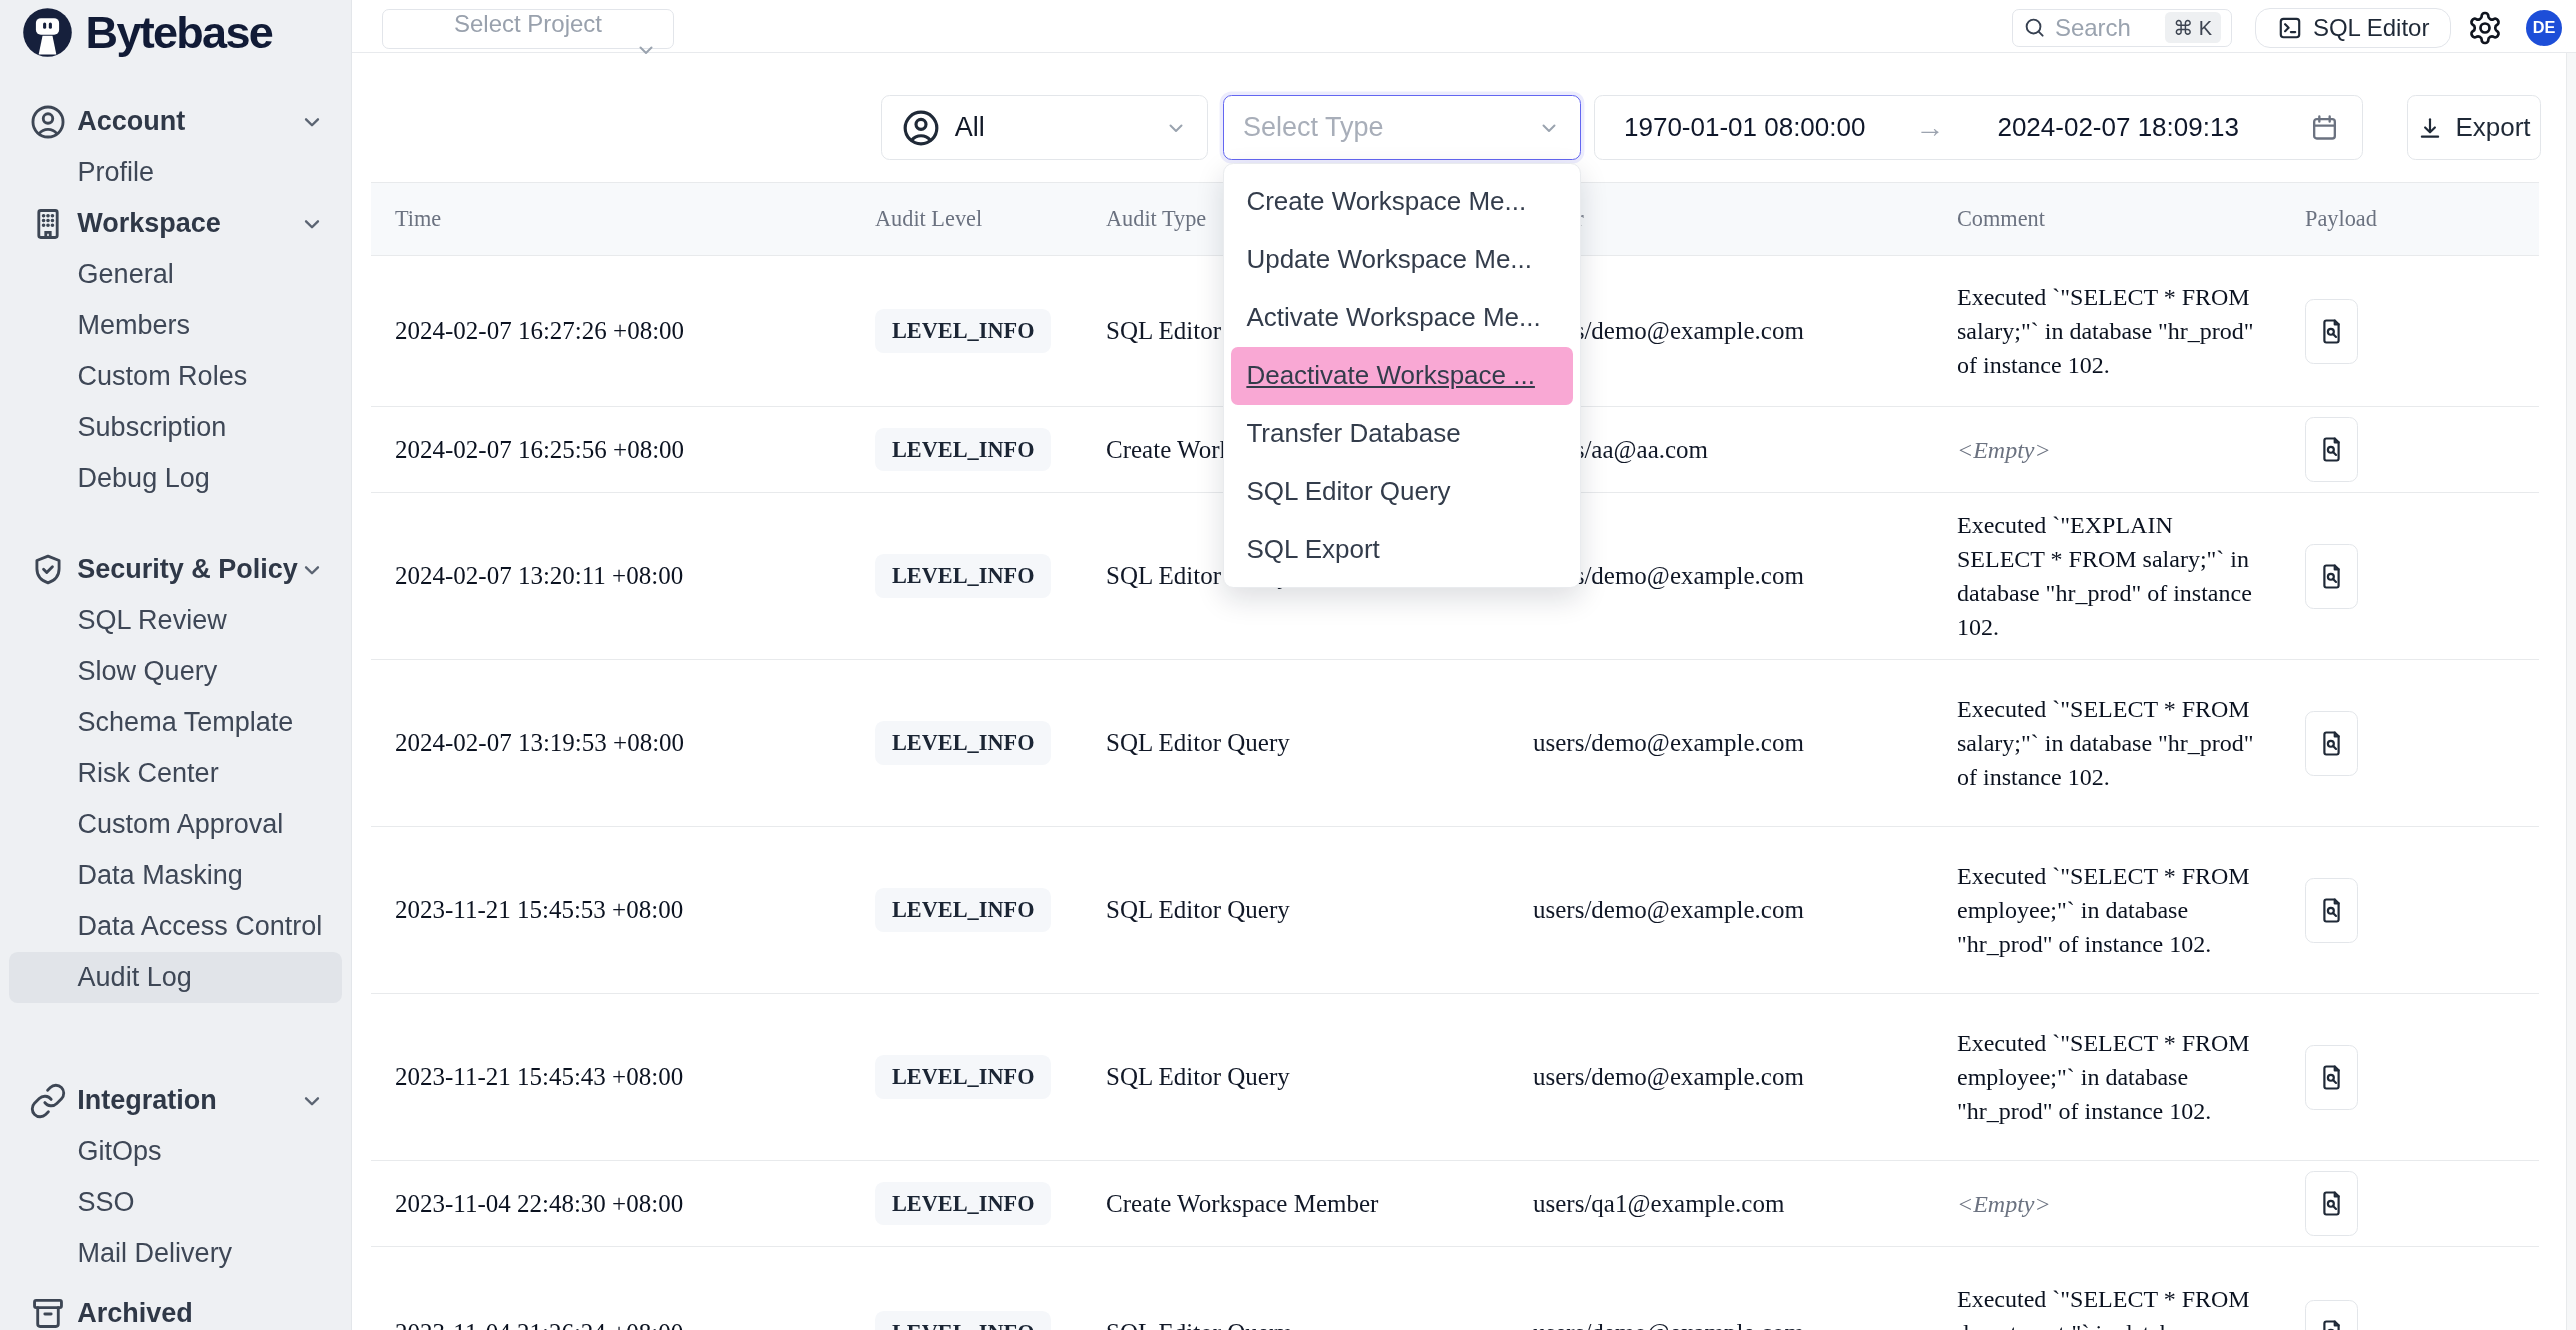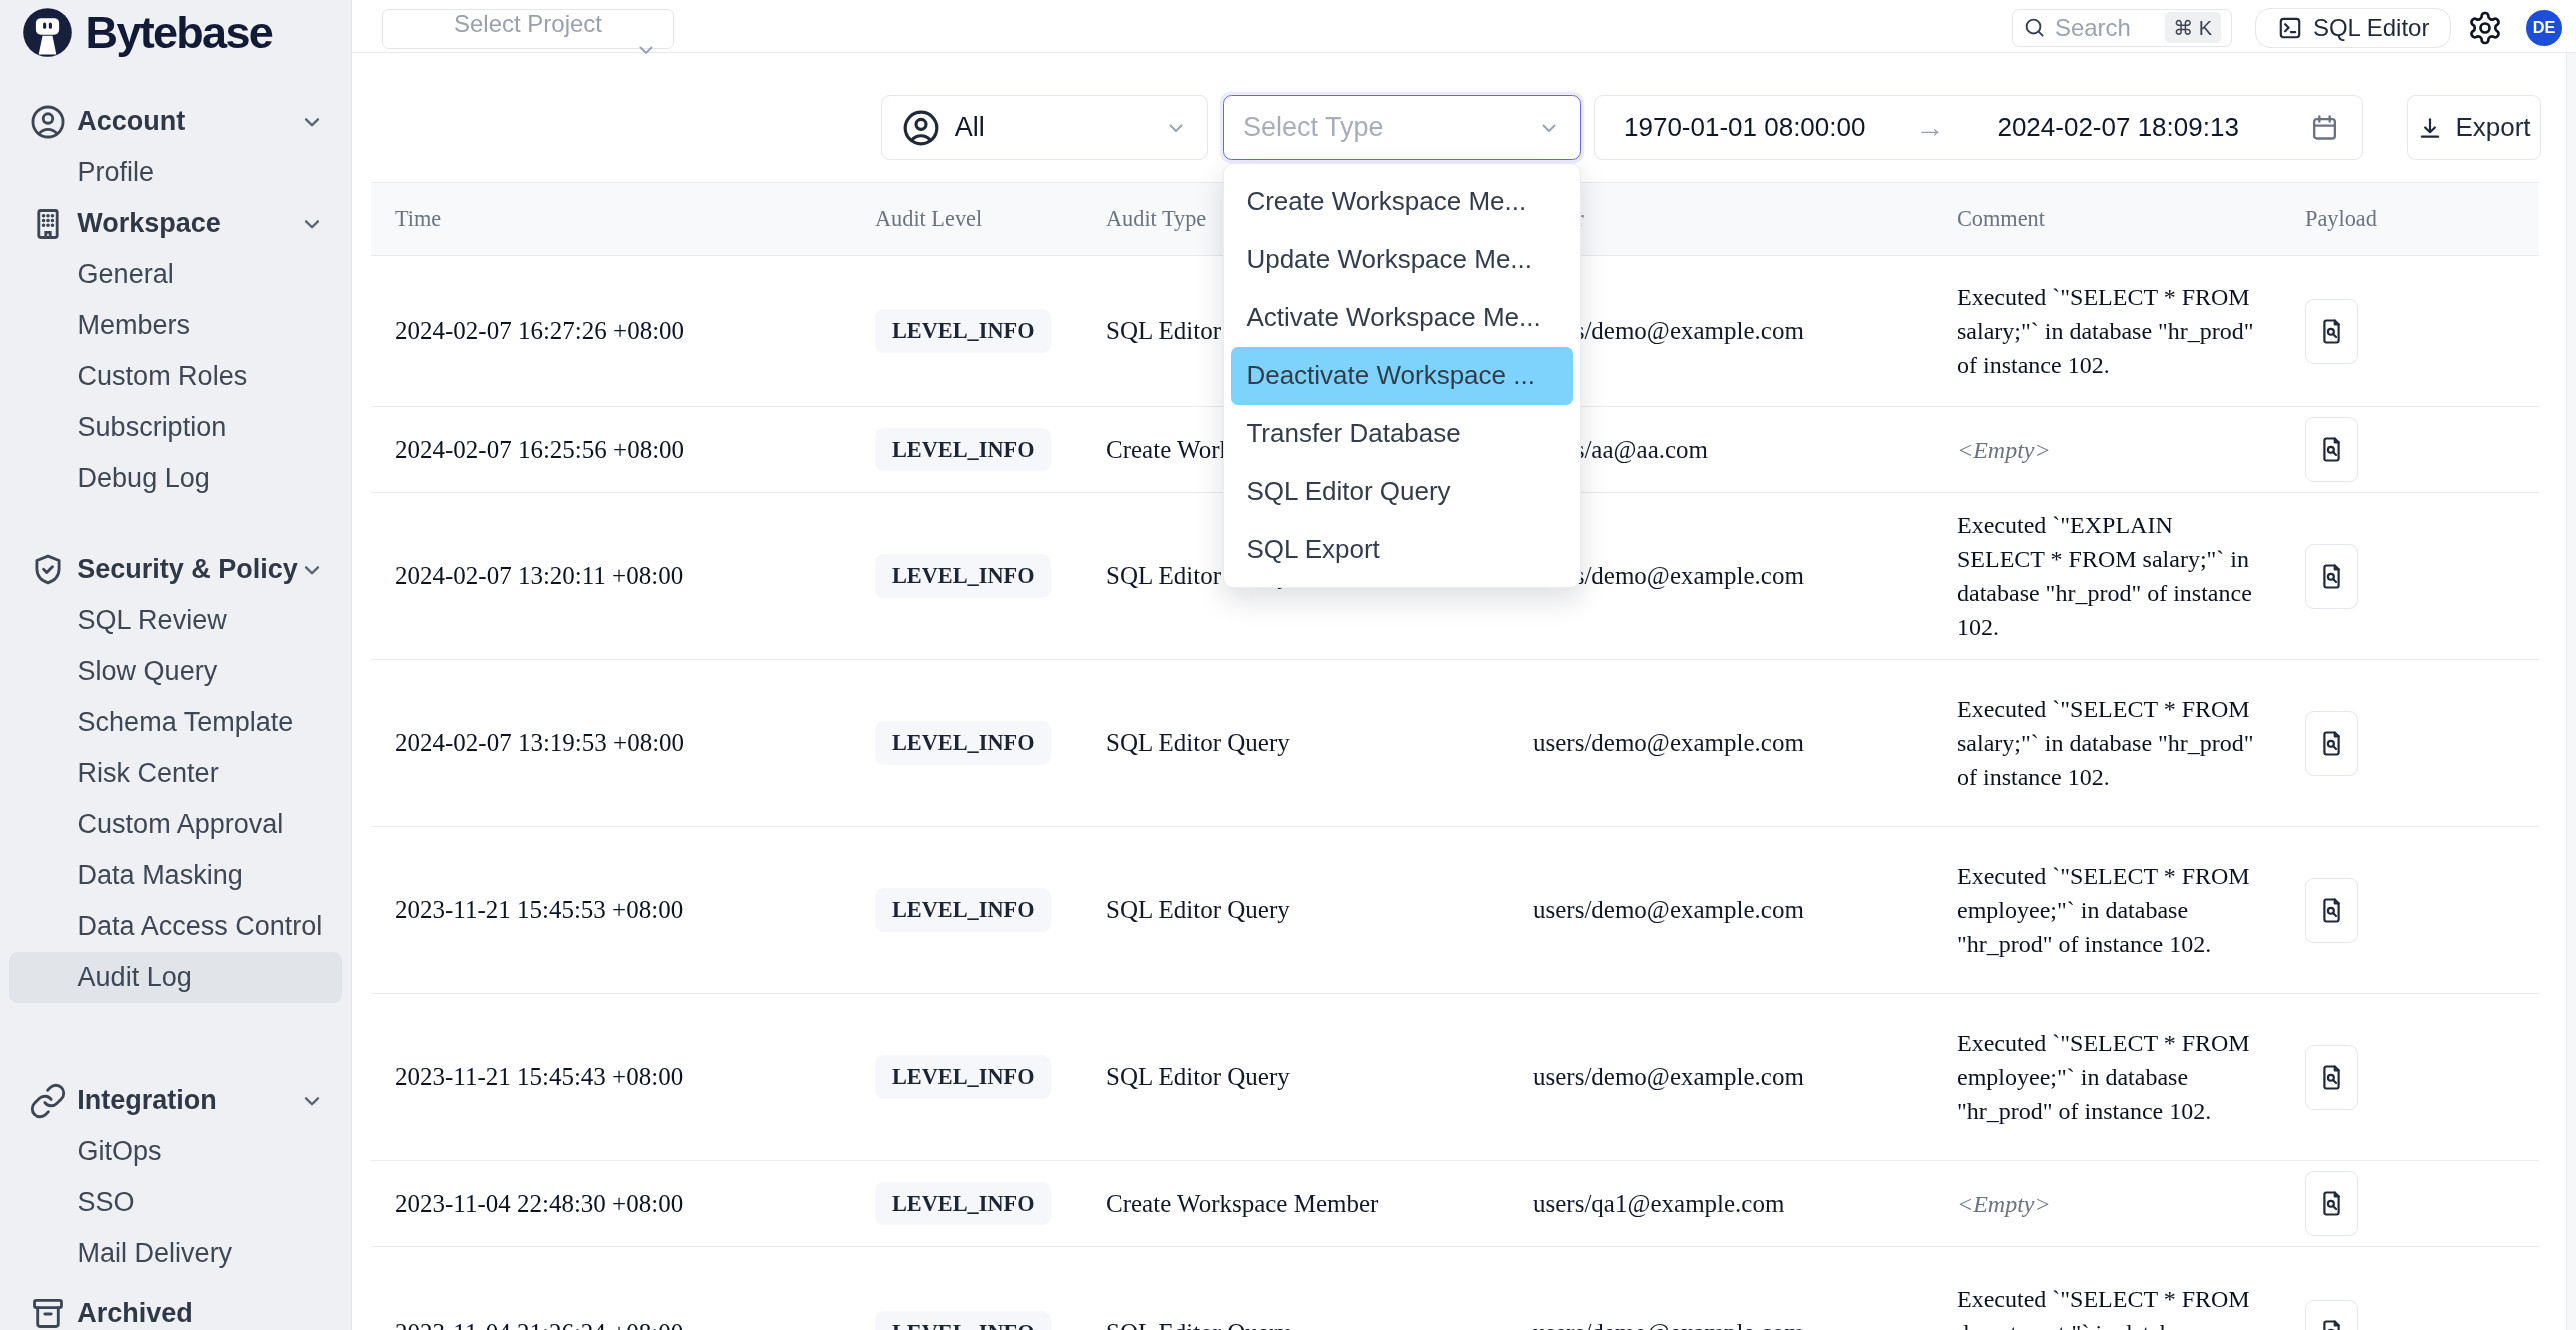--- a/index.html
+++ b/index.html
@@ -97,21 +97,21 @@
     color:#1f2937; cursor:pointer; }
   .payload-btn svg { width:31px; height:31px; }
 
   
   .dd-menu { position:absolute; left:1223px; top:163px; width:358px; background:#fff;
     border:0.9px solid #e9ebee; border-radius:10.3px; padding:8.6px 0; z-index:20;
     box-shadow:0 10.3px 29px rgba(15,23,42,.14); }
   .dd-option { height:58px; display:flex; align-items:center; margin:0 6.9px;
     padding:0 15.5px; border-radius:6.9px; font-size:26px; color:#333c4b; cursor:pointer;
     white-space:nowrap; overflow:hidden; }
-  .dd-option.highlighted { background:#7dd3fc; }
+  .dd-option.highlighted { background:#f9a8d4;text-decoration:underline; }
 
   
   .scroll-track { position:absolute; right:0; top:53px; width:10.3px; bottom:0;
     background:#f6f7f8; border-left:0.9px solid #e8eaec; cursor:pointer; }
 </style>
 </head>
 <body>
 
 <div class="sidebar">
   <div class="logo">

